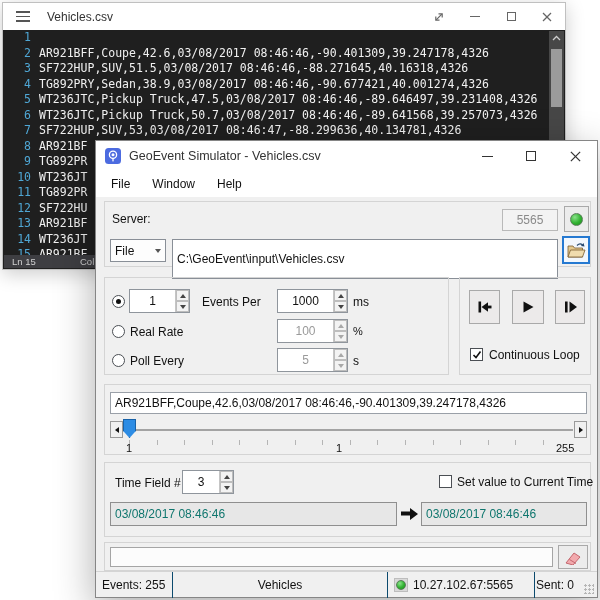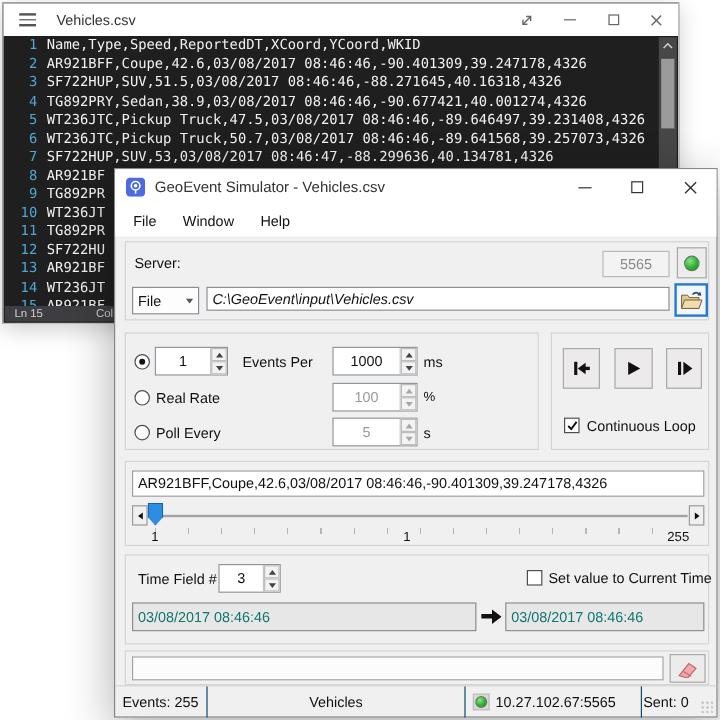--- a/index.html
+++ b/index.html
@@ -109,21 +109,21 @@
       <span style="width:9px;height:9px;border:1px solid #666;"></span>
     </div>
     <div class="cap-btn">
       <svg width="10" height="10" viewBox="0 0 10 10">
         <line x1="1" y1="1" x2="9" y2="9" stroke="#666" stroke-width="1.2"></line>
         <line x1="9" y1="1" x2="1" y2="9" stroke="#666" stroke-width="1.2"></line>
       </svg>
     </div>
   </div>
   <div class="ed-body">
-      <div class="ed-line"><span class="ed-num">1</span><span class="ed-text">Name,Type,Speed,ReportedDT,XCoord,YCoord,WKID</span></div>
+      <div class="ed-line"><span class="ed-num">1</span></div>
       <div class="ed-line"><span class="ed-num">2</span><span class="ed-text">AR921BFF,Coupe,42.6,03/08/2017 08:46:46,-90.401309,39.247178,4326</span></div>
       <div class="ed-line"><span class="ed-num">3</span><span class="ed-text">SF722HUP,SUV,51.5,03/08/2017 08:46:46,-88.271645,40.16318,4326</span></div>
       <div class="ed-line"><span class="ed-num">4</span><span class="ed-text">TG892PRY,Sedan,38.9,03/08/2017 08:46:46,-90.677421,40.001274,4326</span></div>
       <div class="ed-line"><span class="ed-num">5</span><span class="ed-text">WT236JTC,Pickup Truck,47.5,03/08/2017 08:46:46,-89.646497,39.231408,4326</span></div>
       <div class="ed-line"><span class="ed-num">6</span><span class="ed-text">WT236JTC,Pickup Truck,50.7,03/08/2017 08:46:46,-89.641568,39.257073,4326</span></div>
       <div class="ed-line"><span class="ed-num">7</span><span class="ed-text">SF722HUP,SUV,53,03/08/2017 08:46:47,-88.299636,40.134781,4326</span></div>
       <div class="ed-line"><span class="ed-num">8</span><span class="ed-text">AR921BF</span></div>
       <div class="ed-line"><span class="ed-num">9</span><span class="ed-text">TG892PR</span></div>
       <div class="ed-line"><span class="ed-num">10</span><span class="ed-text">WT236JT</span></div>
       <div class="ed-line"><span class="ed-num">11</span><span class="ed-text">TG892PR</span></div>
@@ -181,21 +181,21 @@
   <div class="grp" style="left:8px; top:60px; width:487px; height:66px;">
     <span class="lbl" style="left:7px; top:10px;">Server:</span>
     <div class="field dim" style="left:397px; top:7px; width:56px; height:22px; justify-content:center;">5565</div>
     <div class="sqbtn" style="left:459px; top:4px; width:25px; height:26px;">
       <span class="orb" style="width:13px;height:13px;"></span>
     </div>
     <div class="field" style="left:5px; top:37px; width:56px; height:23px; justify-content:space-between; background:#fdfdfd;">
       <span>File</span>
       <span class="tri-dn" style="border-top-color:#555;"></span>
     </div>
-    <div class="field" style="left:67px; top:37px; width:386px; height:20px;font-style:italic;">C:\GeoEvent\input\Vehicles.csv</div>
+    <div class="field" style="left:67px; top:37px; width:386px; height:40px;">C:\GeoEvent\input\Vehicles.csv</div>
     <div class="sqbtn folder-btn" style="left:457px; top:34px; width:28px; height:28px;">
       <svg width="19" height="16" viewBox="0 0 19 16">
         <path d="M1,4 h5 l1.5,2 h8 v9 H1 z" fill="#e3c88e" stroke="#7a5c2e" stroke-width="0.8"></path>
         <path d="M1,15 L3.5,8 H18 L15.5,15 z" fill="#f0dcae" stroke="#7a5c2e" stroke-width="0.8"></path>
         <path d="M10,3.5 q3,-3 5.5,-0.5" fill="none" stroke="#23466e" stroke-width="1.2"></path>
         <polygon points="16.5,1 17.5,4.5 14,4" fill="#23466e"></polygon>
       </svg>
     </div>
   </div>
 

